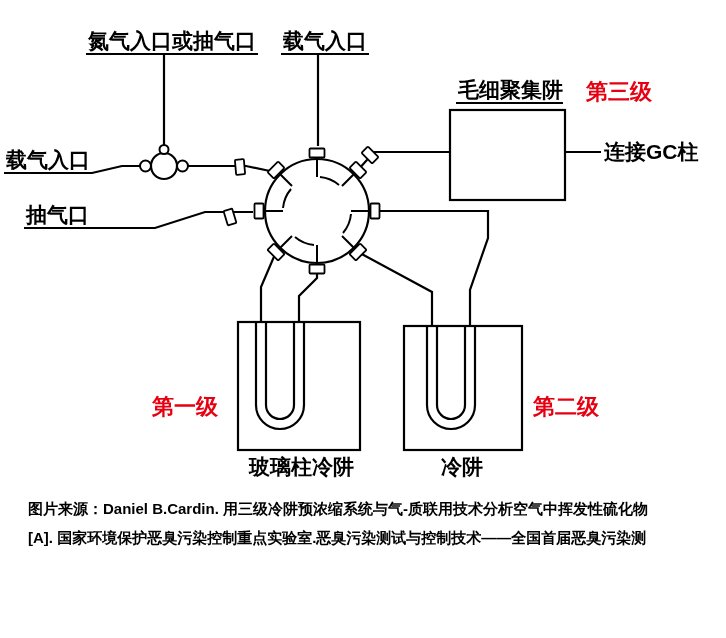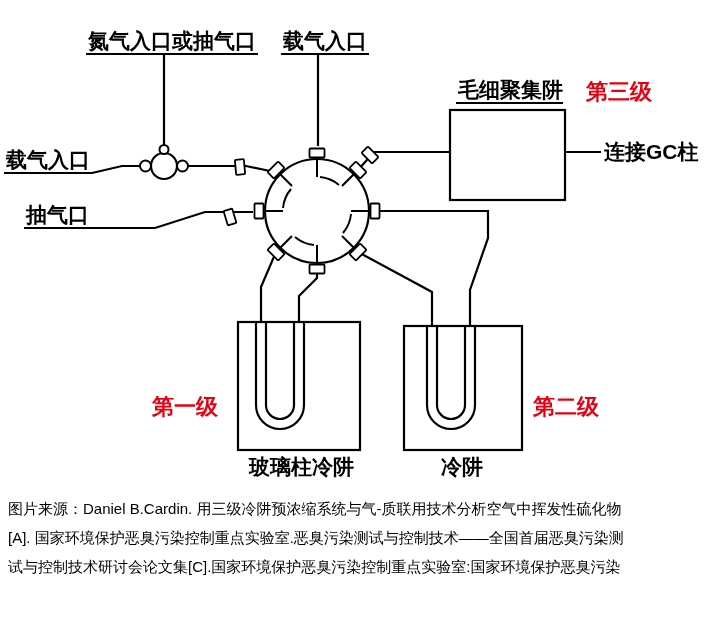--- a/index.html
+++ b/index.html
@@ -4,21 +4,21 @@
 <style>
   html,body{margin:0;padding:0;background:#ffffff;}
   .page{position:relative;width:726px;height:638px;background:#ffffff;overflow:hidden;
         font-family:"Liberation Sans","DejaVu Sans",sans-serif;}
   svg{display:block;}
   .lbl{font-family:"Liberation Sans","DejaVu Sans",sans-serif;font-weight:bold;font-size:21px;fill:#000000;}
   .redlbl{font-family:"Liberation Sans","DejaVu Sans",sans-serif;font-weight:bold;font-size:22px;fill:#e60012;}
   .ln{stroke:#000000;stroke-width:2.2;fill:none;}
   .ln-thin{stroke:#000000;stroke-width:2;fill:none;}
   .fit{fill:#ffffff;stroke:#000000;stroke-width:1.8;}
-  .caption{padding:4px 8px 0 8px;color:#000000;font-weight:normal;font-size:15px;line-height:29px;white-space:nowrap;}
+  .caption{padding:4px 8px 0 8px;color:#000000;font-weight:bold;font-size:15px;line-height:29px;white-space:nowrap;margin-left:20px;}
 </style>
 </head>
 <body>
 
 <div class="page">
 
   <svg width="726" height="490" viewBox="0 0 726 490">
 
     <g>
       <path class="ln" d="M86 54 H258"></path>
@@ -121,16 +121,15 @@
     <text x="604" y="159" class="lbl">连接GC柱</text>
     <text x="152" y="414" class="redlbl">第一级</text>
     <text x="249" y="474" class="lbl">玻璃柱冷阱</text>
     <text x="533" y="414" class="redlbl">第二级</text>
     <text x="441" y="474" class="lbl">冷阱</text>
   </svg>
 
   <div class="caption">
     <div>图片来源：Daniel B.Cardin. 用三级冷阱预浓缩系统与气-质联用技术分析空气中挥发性硫化物</div>
     <div>[A]. 国家环境保护恶臭污染控制重点实验室.恶臭污染测试与控制技术——全国首届恶臭污染测</div>
-    <div>试与控制技术研讨会论文集[C].国家环境保护恶臭污染控制重点实验室:国家环境保护恶臭污染</div>
   </div>
 
 </div>
 
 </body></html>

